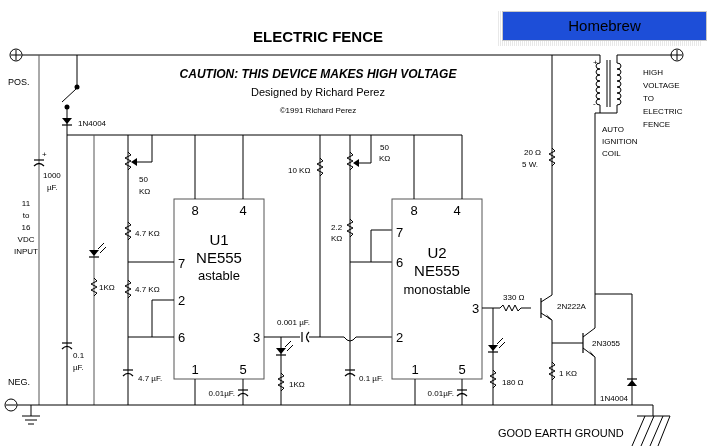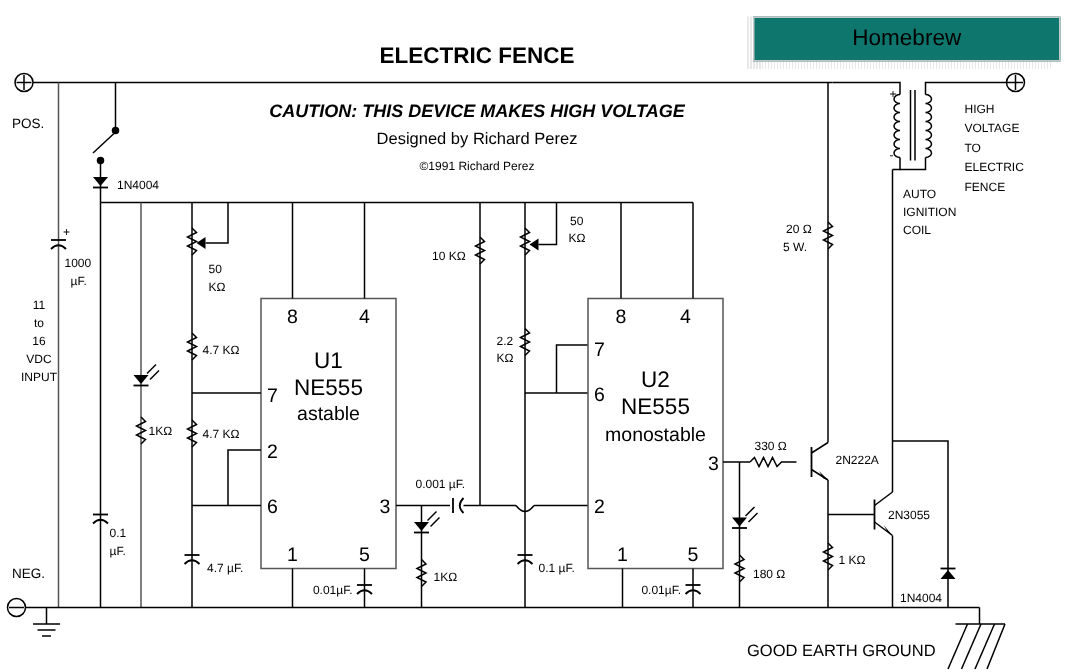--- a/index.html
+++ b/index.html
@@ -9,21 +9,21 @@
   .w2{stroke:#000;stroke-width:1.2;fill:none;}
   .g{stroke:#555;stroke-width:1;fill:none;}
   .t{font-family:"Liberation Sans",sans-serif;font-size:9px;fill:#000;}
   .tm{font-family:"Liberation Sans",sans-serif;font-size:8px;fill:#000;}
   .tl{font-family:"Liberation Sans",sans-serif;font-size:13px;fill:#000;}
   .tic{font-family:"Liberation Sans",sans-serif;font-size:15px;fill:#000;}
   .title{font-family:"Liberation Sans",sans-serif;font-size:15px;font-weight:bold;fill:#000;}
   .caution{font-family:"Liberation Sans",sans-serif;font-size:12px;font-style:italic;font-weight:bold;fill:#000;}
   .des{font-family:"Liberation Sans",sans-serif;font-size:11px;fill:#000;}
   .copy{font-family:"Liberation Sans",sans-serif;font-size:8px;fill:#000;}
-  .hb{position:absolute;left:502px;top:11px;width:205px;height:30px;border:1px solid #c8c8c8;background:#0f766e;box-sizing:border-box;
+  .hb{position:absolute;left:502px;top:11px;width:205px;height:30px;border:1px solid #c8c8c8;background:#1d4ed8;box-sizing:border-box;
       font-size:15px;text-align:center;line-height:28px;}
   .hb-shadow{position:absolute;left:498px;top:11px;width:204px;height:35px;
       background:repeating-linear-gradient(90deg,#e8e8e8 0 1px,#fff 1px 2px);}
 </style>
 </head>
 <body>
 
 <div class="hb-shadow"></div>
 <div class="hb">Homebrew</div>
 

